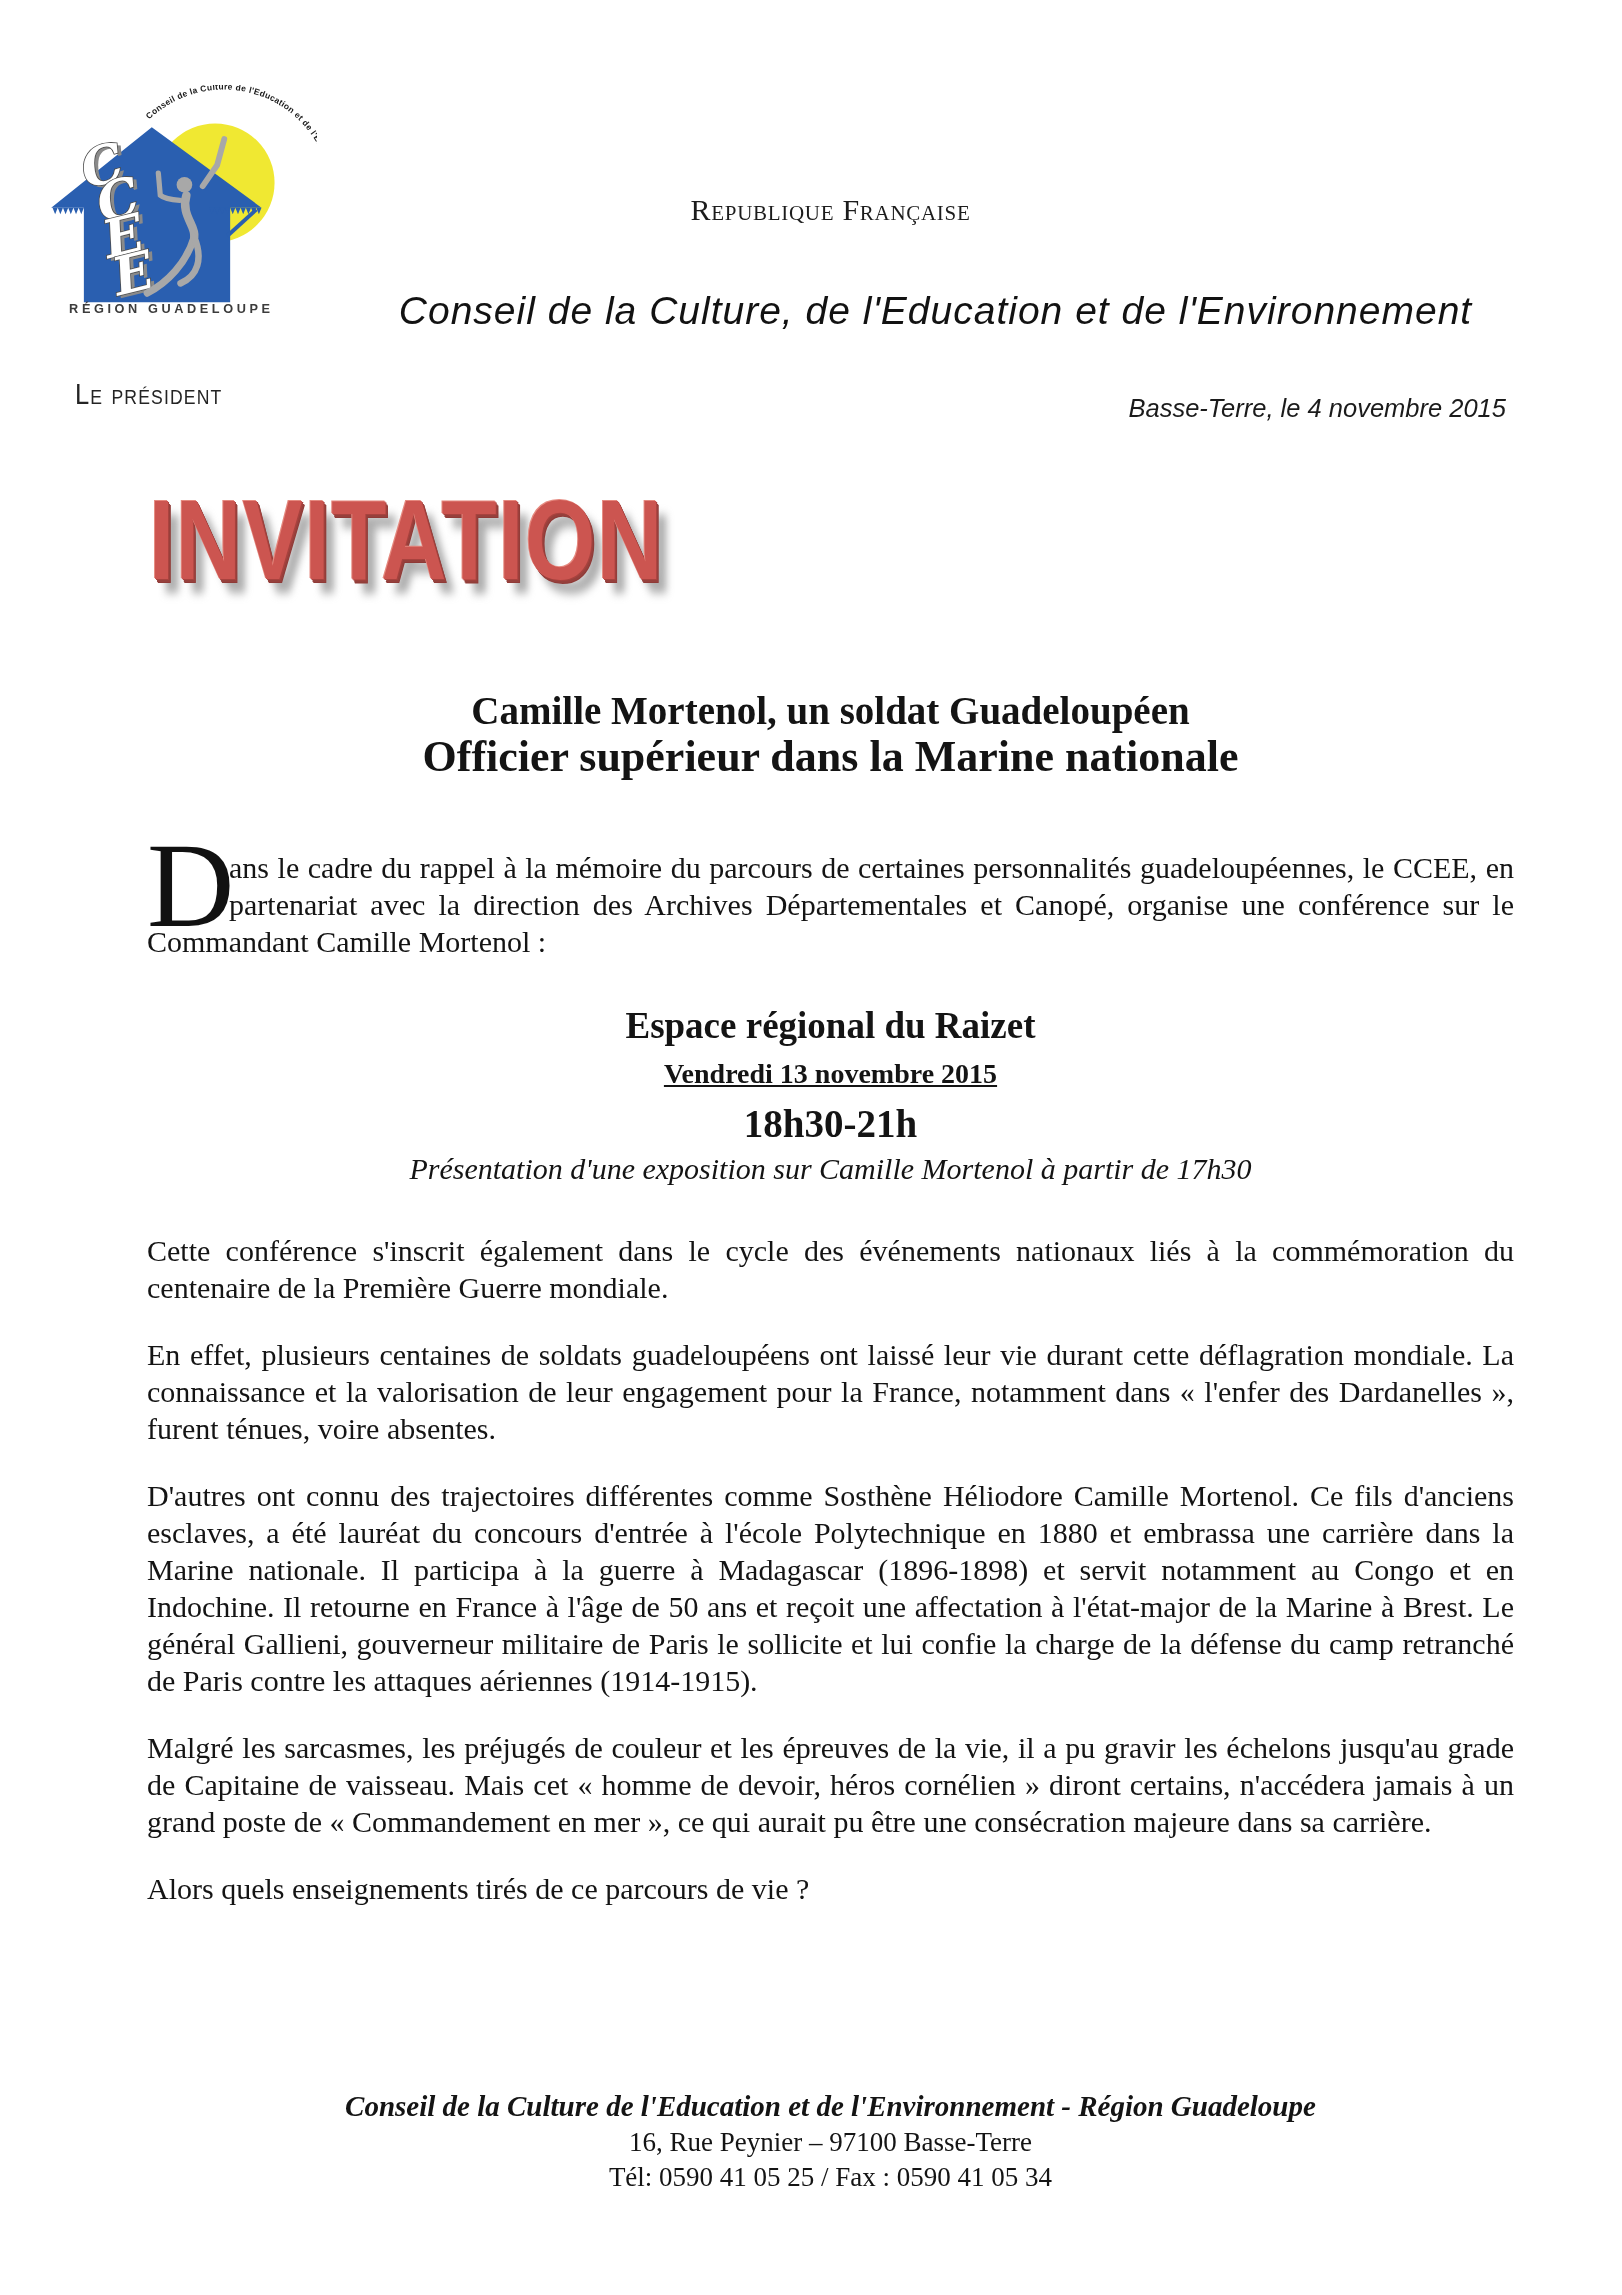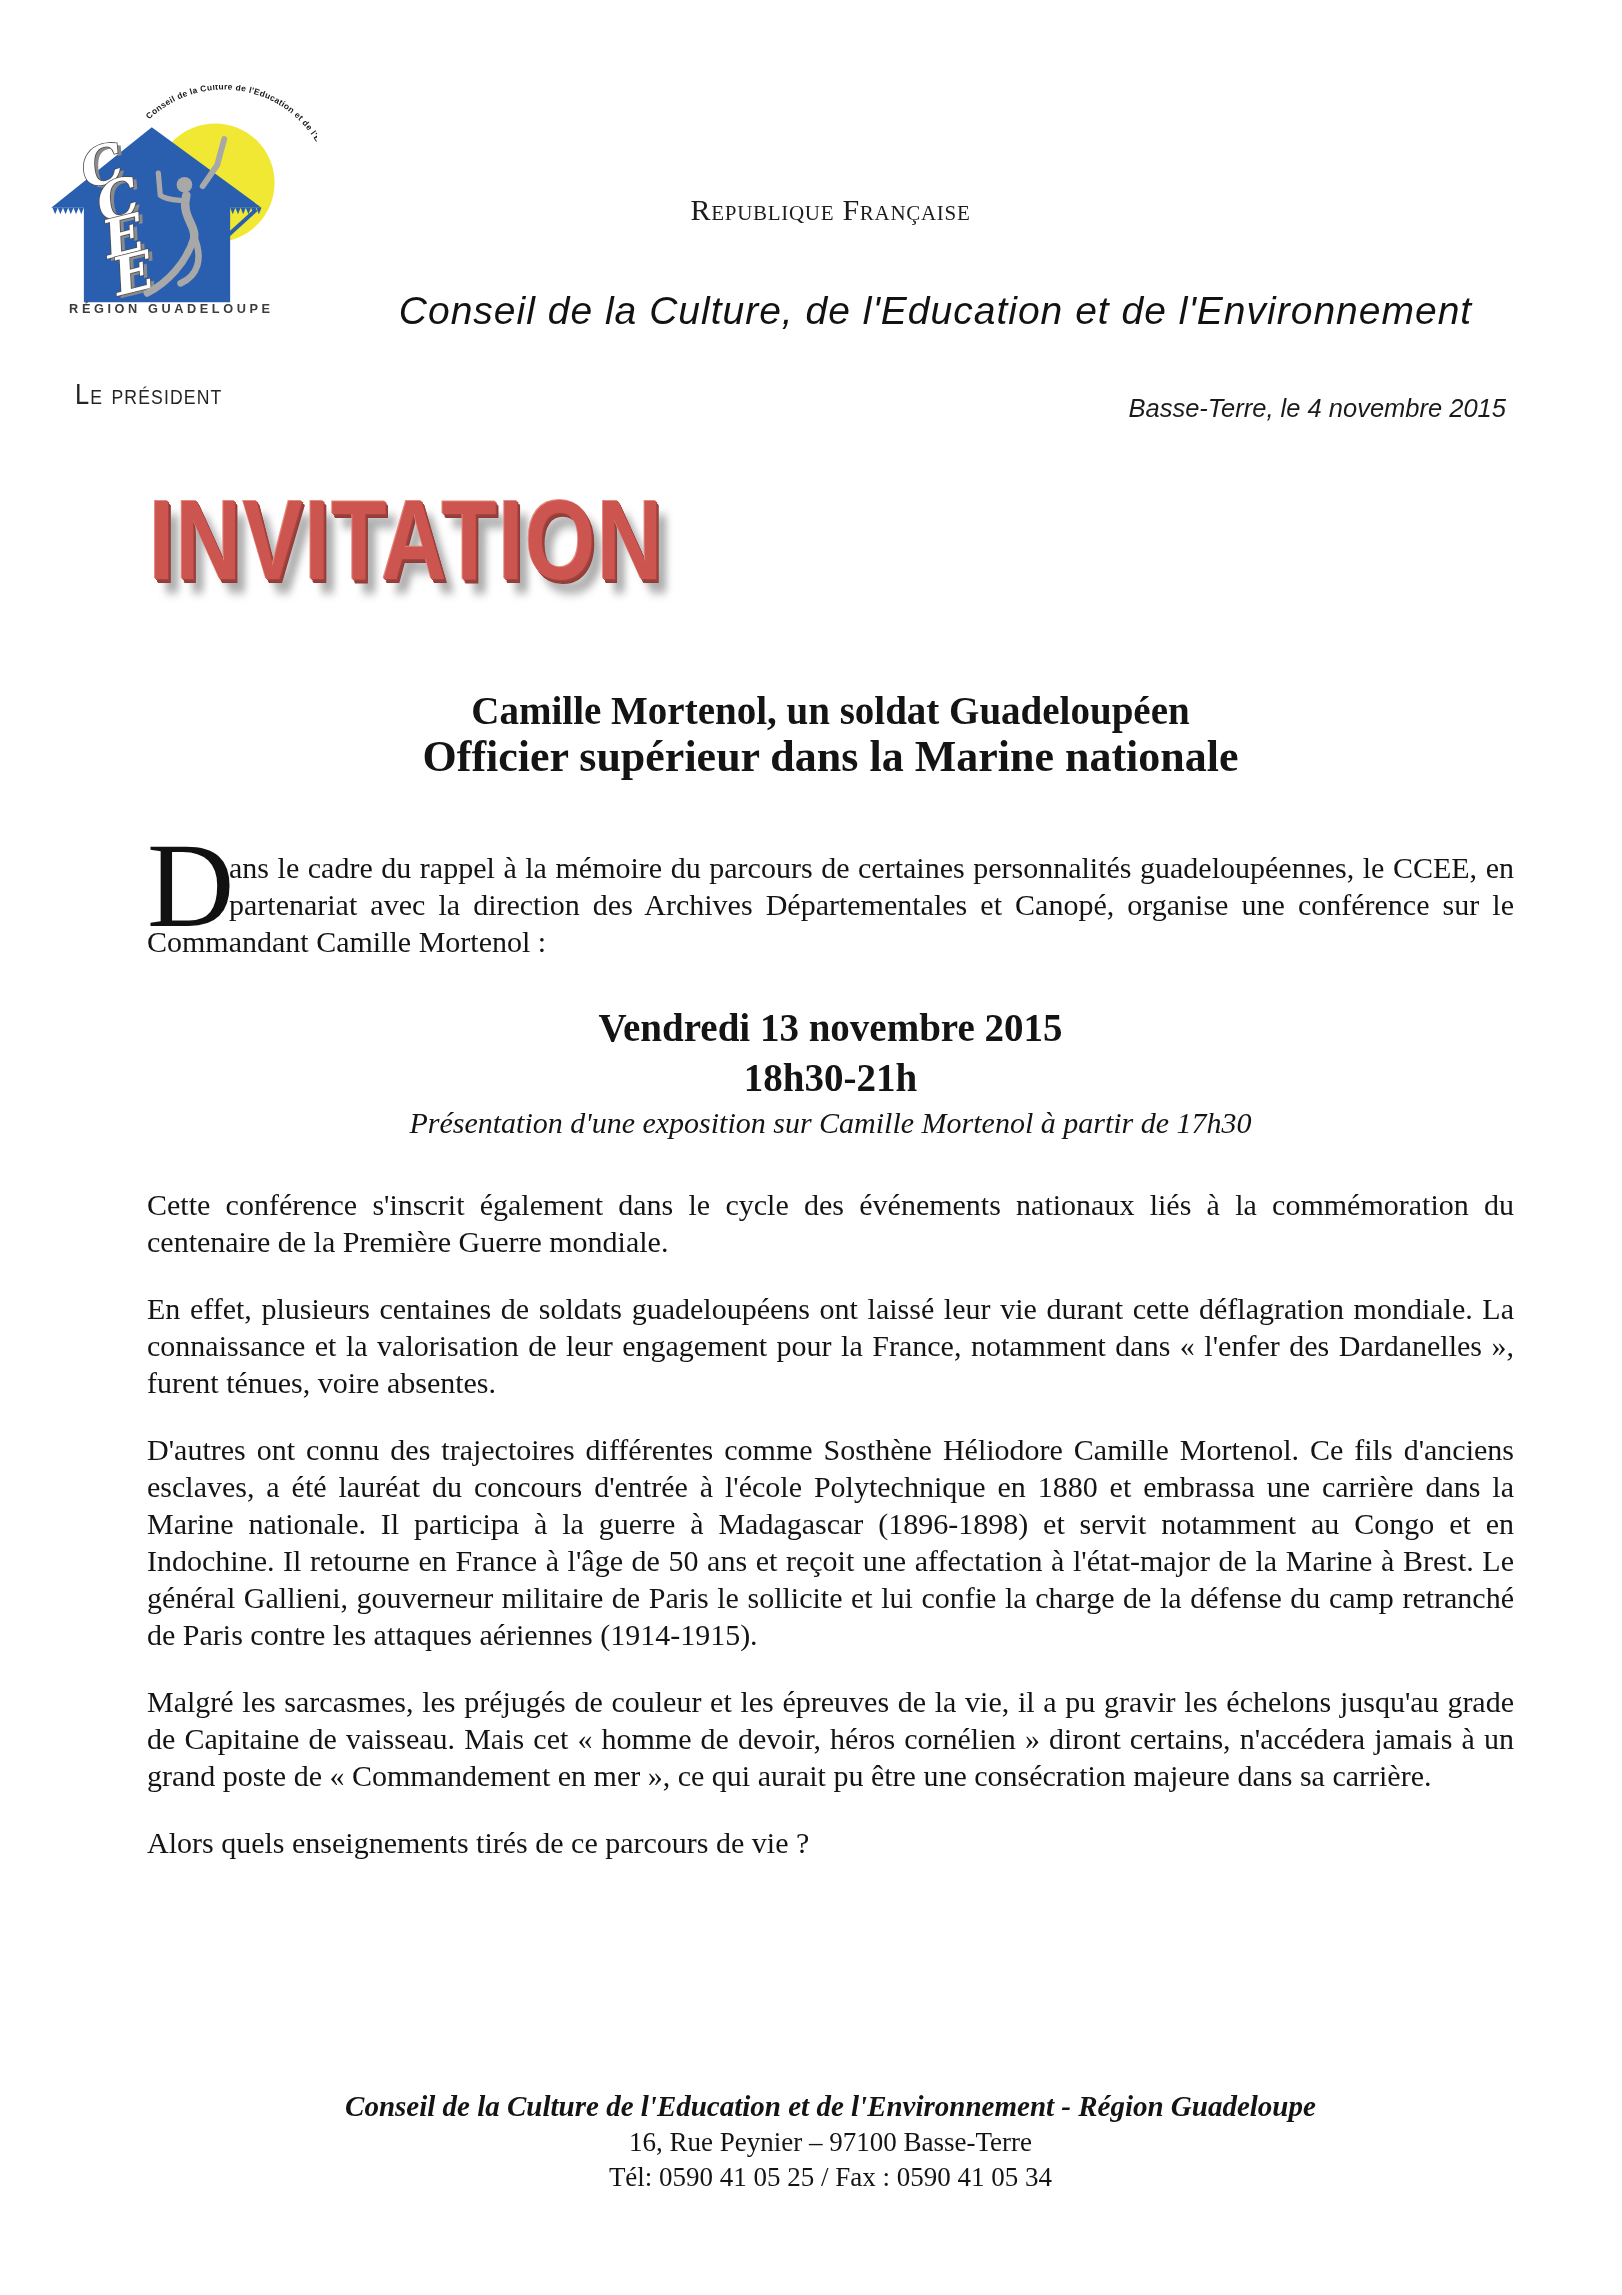--- a/index.html
+++ b/index.html
@@ -85,21 +85,21 @@
   .dropcap{
     float:left;
     width:82px;height:73px;
     font-size:121px;line-height:73px;
     font-family:"Liberation Serif", serif;
     color:#111;
   }
 
   .event{margin-top:43px;text-align:center;}
   .event-venue{font-weight:bold;font-size:37px;line-height:46px;}
-  .event-date{font-weight:bold;font-size:39px;line-height:50px;}
+  .event-date{font-weight:bold;font-size:28px;line-height:50px;text-decoration:underline;}
   .event-time{font-weight:bold;font-size:39px;line-height:50px;}
   .event-note{font-style:italic;font-size:30px;line-height:39px;}
 
   .para{text-align:justify;margin:0;}
   .para.first{margin-top:44px;}
   .para + .para{margin-top:30px;font-family:Liberation Serif, serif;}
 
   
   .footer{
     position:absolute;left:147px;top:2087px;width:1367px;
@@ -175,20 +175,21 @@
     <div class="conf-titles">
       <div class="conf-title">Camille Mortenol, un soldat Guadeloupéen</div>
       <div class="conf-subtitle">Officier supérieur dans la Marine nationale</div>
     </div>
 
     <div class="intro">
       <span class="dropcap">D</span><span>ans le cadre du rappel à la mémoire du parcours de certaines personnalités guadeloupéennes, le CCEE, en partenariat avec la direction des Archives Départementales et Canopé, organise une conférence sur le Commandant Camille Mortenol :</span>
     </div>
 
     <div class="event">
+      <div class="event-venue">Espace régional du Raizet</div>
       <div class="event-date">Vendredi 13 novembre 2015</div>
       <div class="event-time">18h30-21h</div>
       <div class="event-note">Présentation d'une exposition sur Camille Mortenol à partir de 17h30</div>
     </div>
 
     <p class="para first">Cette conférence s'inscrit également dans le cycle des événements nationaux liés à la commémoration du centenaire de la Première Guerre mondiale.</p>
     <p class="para">En effet, plusieurs centaines de soldats guadeloupéens ont laissé leur vie durant cette déflagration mondiale. La connaissance et la valorisation de leur engagement pour la France, notamment dans « l'enfer des Dardanelles », furent ténues, voire absentes.</p>
     <p class="para">D'autres ont connu des trajectoires différentes comme Sosthène Héliodore Camille Mortenol. Ce fils d'anciens esclaves, a été lauréat du concours d'entrée à l'école Polytechnique en 1880 et embrassa une carrière dans la Marine nationale. Il participa à la guerre à Madagascar (1896-1898) et servit notamment au Congo et en Indochine. Il retourne en France à l'âge de 50 ans et reçoit une affectation à l'état-major de la Marine à Brest. Le général Gallieni, gouverneur militaire de Paris le sollicite et lui confie la charge de la défense du camp retranché de Paris contre les attaques aériennes (1914-1915).</p>
     <p class="para">Malgré les sarcasmes, les préjugés de couleur et les épreuves de la vie, il a pu gravir les échelons jusqu'au grade de Capitaine de vaisseau. Mais cet « homme de devoir, héros cornélien » diront certains, n'accédera jamais à un grand poste de « Commandement en mer », ce qui aurait pu être une consécration majeure dans sa carrière.</p>
     <p class="para">Alors quels enseignements tirés de ce parcours de vie ?</p>

